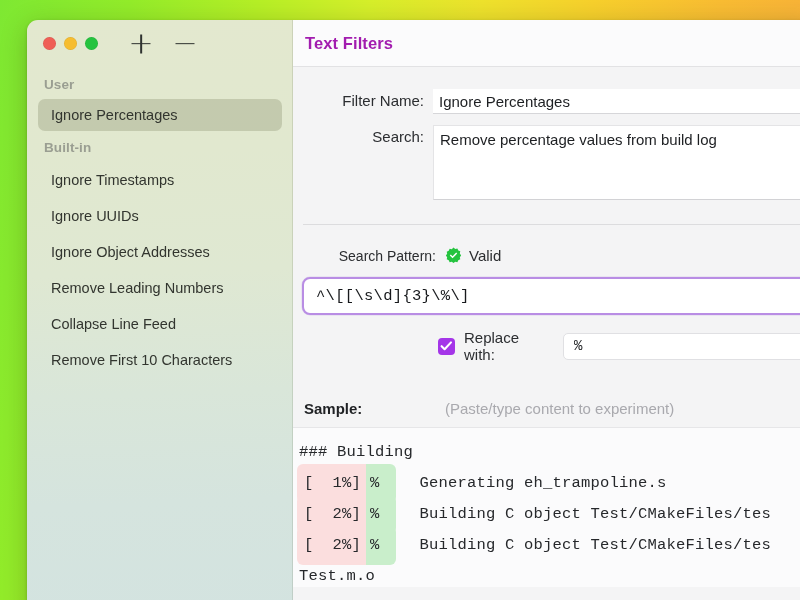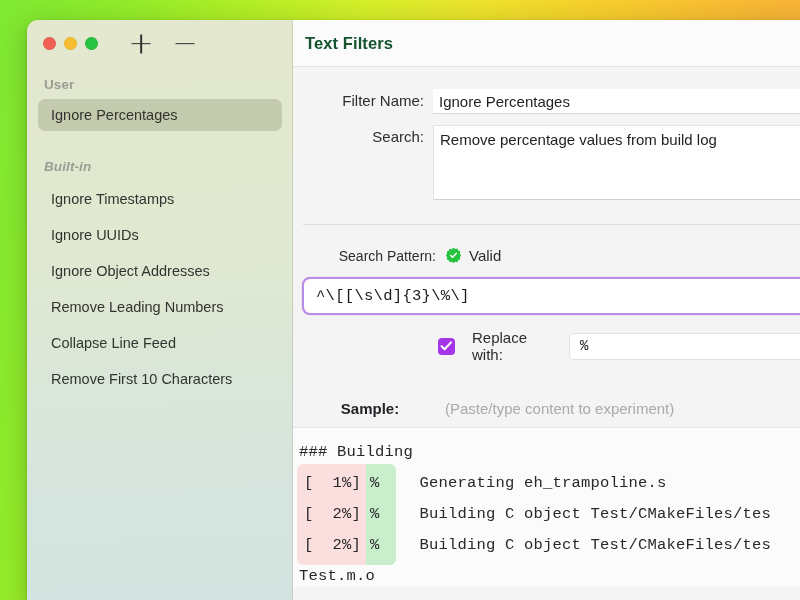--- a/index.html
+++ b/index.html
@@ -94,21 +94,21 @@
   .tbtn .bar.v { width:1.7px; height:19px; transform:translate(-50%,-50%); }
 
   
   .group-header {
     font-size:13.5px;
     font-weight:bold;
     color:#9a9e92;
     padding:10px 0 7px 17px;
     letter-spacing:.1px;
   }
-  #builtin-header { padding-top:28px;font-style:italic; }
+  #builtin-header { padding-top:9px; }
 
   .side-item {
     margin:0 11px;
     padding:7px 0 7px 13px;
     font-size:14.5px;
     color:#32352f;
     border-radius:7px;
     line-height:18px;
     cursor:default;
   }
@@ -129,21 +129,21 @@
     height:47px;
     background:#fbfbfc;
     display:flex;
     align-items:center;
     padding-left:12px;
     border-bottom:1px solid #e2e2e4;
   }
   #panel-title {
     font-size:16.5px;
     font-weight:bold;
-    color:#14532d;
+    color:#a21caf;
     letter-spacing:.1px;
   }
 
   .form-rows { padding:22px 0 0 0; }
 
   .row { display:flex; align-items:flex-start; }
   .row + .row { margin-top:11px; }
 
   .field-label {
     width:140px;
@@ -242,21 +242,21 @@
     border-radius:4px;
     background:#a435e8;
     position:relative;
     flex:0 0 17px;
     cursor:default;
   }
   .checkbox svg { position:absolute; left:2px; top:2.5px; }
   #replace-label {
     font-size:15px;
     color:#2b2d30;
-    margin-left:17px;
+    margin-left:9px;
   }
   #replace-input {
     margin-left:23px;
     width:300px;
     height:27px;
     border:1px solid #e0e0e3;
     border-radius:5px;
     background:#ffffff;
     font-family:"Liberation Mono", monospace;
     font-size:14.5px;
@@ -270,21 +270,21 @@
     display:flex;
     align-items:baseline;
     margin-top:26px;
     padding-left:11px;
   }
   #sample-label {
     font-size:15px;
     font-weight:bold;
     color:#1f2124;
     width:141px;
-    text-align:center;
+    text-align:left;
     padding-right:9px;
   }
   #sample-placeholder {
     font-size:15px;
     color:#a9a9ae;
     margin-top:11px;
   }
 
   #sample-area {
     margin-top:10px;

